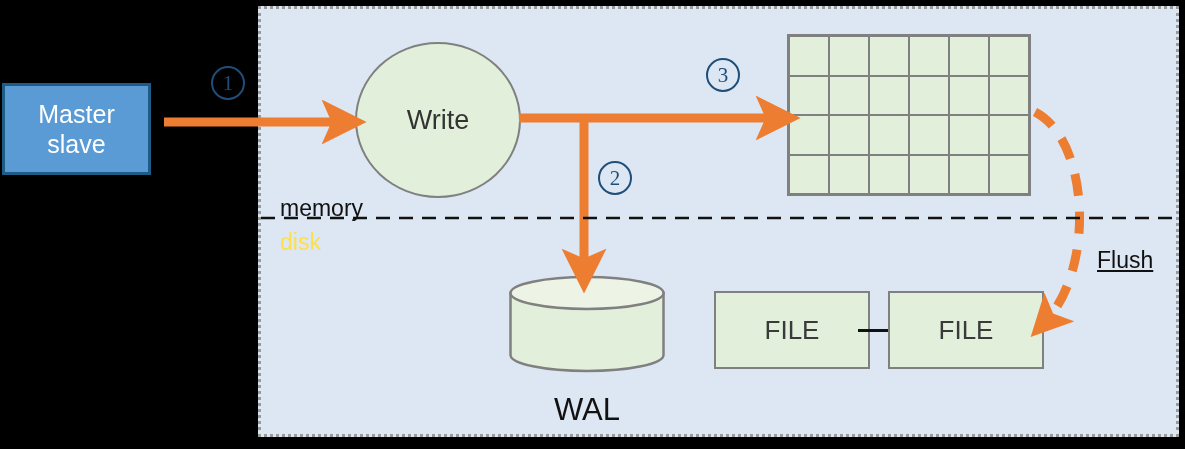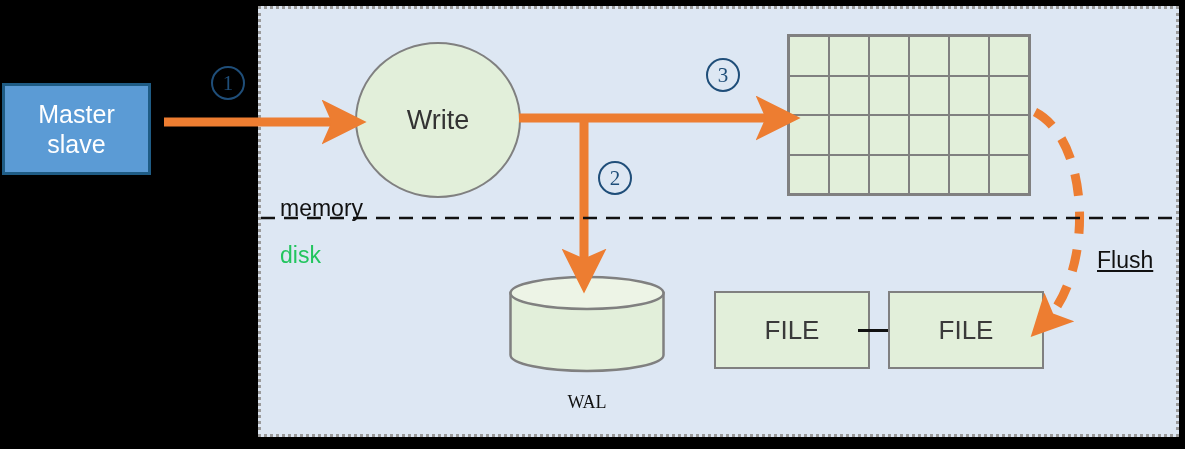--- a/index.html
+++ b/index.html
@@ -104,23 +104,22 @@
     top: 275px;
     width: 158px;
     height: 98px;
   }
   .wal-label {
     position: absolute;
     left: 508px;
     top: 392px;
     width: 158px;
     text-align: center;
-    font-size: 18px;
-    color: #111111;
-    font-family: Liberation Serif, serif;
+    font-size: 31px;
+    color: #111111;
   }
 
   .file-box {
     position: absolute;
     top: 291px;
     width: 156px;
     height: 78px;
     background: #e2efda;
     border: 2.5px solid #808080;
     box-sizing: border-box;
@@ -145,23 +144,23 @@
     position: absolute;
     left: 280px;
     top: 195px;
     font-size: 23px;
     color: #111111;
     background: transparent;
   }
   .disk-label {
     position: absolute;
     left: 280px;
-    top: 242px;
-    font-size: 23px;
-    color: #22c55e;
+    top: 229px;
+    font-size: 23px;
+    color: #fde047;
   }
   .flush-label {
     position: absolute;
     left: 1097px;
     top: 247px;
     font-size: 23px;
     color: #111111;
     text-decoration: underline;
   }
   .slave-label {

